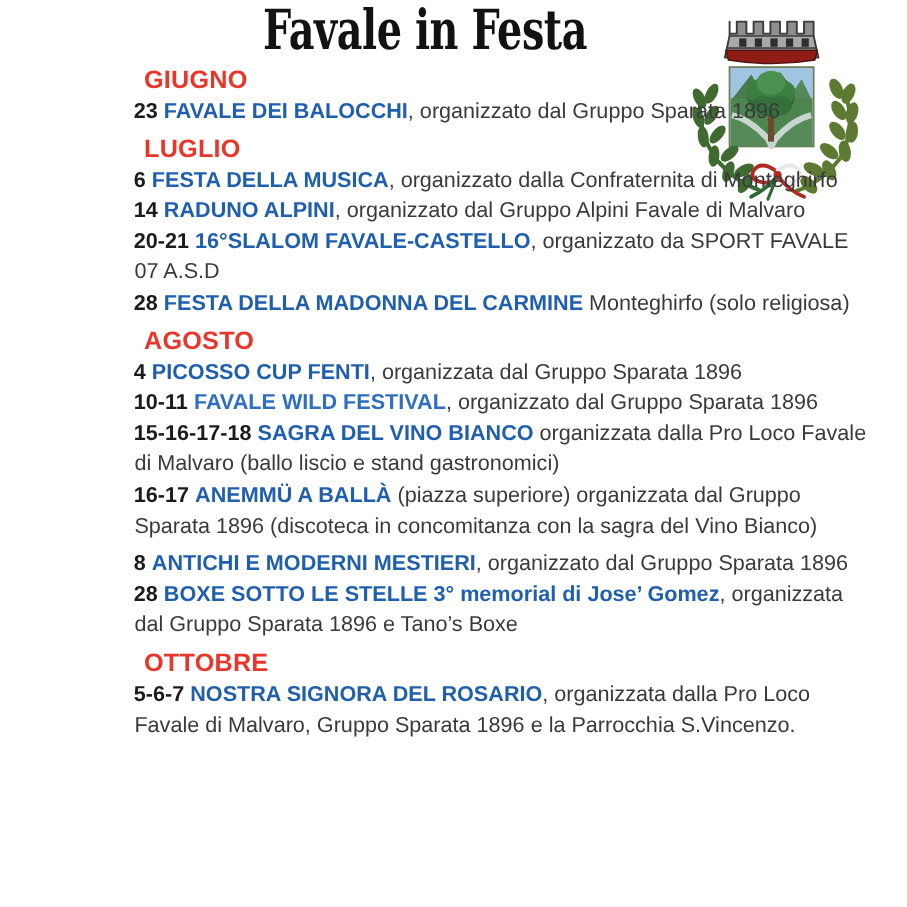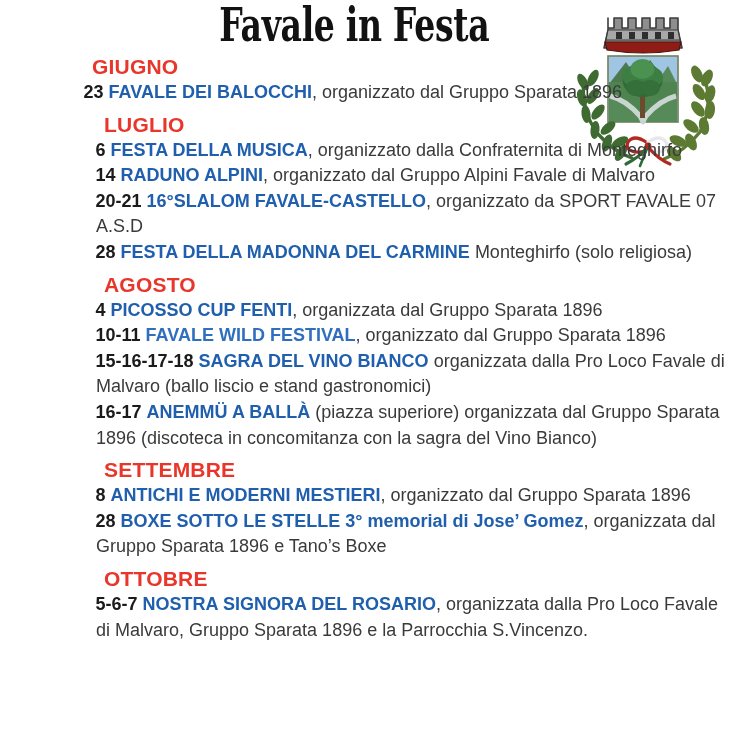--- a/index.html
+++ b/index.html
@@ -50,21 +50,21 @@
     height: 170px;
     pointer-events: none;
   }
 
   
   .listing {
     position: absolute;
     top: 54px;
     left: 0;
     right: 0;
-    padding: 0 28px 0 84px;
+    padding: 0 28px 0 112px;
     box-sizing: border-box;
   }
   .month-block {
     margin: 0 0 2px 0;
   }
   .month-name {
     font-size: 21px;
     font-weight: bold;
     color: #e8362b;
     letter-spacing: 0.2px;
@@ -86,21 +86,21 @@
     color: #1f5fad;
   }
   .event .name.light {
     color: #2f6fbf;
   }
   .event .desc {
     font-weight: normal;
     color: #3a3a3a;
   }
   
-  .month-block + .month-block { margin-top: 6px; margin-left: 12px; }
+  .month-block + .month-block { margin-top: 6px; }
 </style>
 </head>
 <body>
 
 <div class="header">
   <div class="poster-title">Favale in Festa</div>
 </div>
 
 <div class="crest">
   <svg viewBox="0 0 180 170" width="180" height="170" aria-hidden="true">
@@ -189,21 +189,20 @@
       <div class="event"><span class="day">28</span> <span class="name">FESTA DELLA MADONNA DEL CARMINE</span><span class="desc"> Monteghirfo (solo religiosa)</span></div>
     </div>
     <div class="month-block">
       <div class="month-name">AGOSTO</div>
       <div class="event"><span class="day">4</span> <span class="name">PICOSSO CUP FENTI</span><span class="desc">, organizzata dal Gruppo Sparata 1896</span></div>
       <div class="event"><span class="day">10-11</span> <span class="name light">FAVALE WILD FESTIVAL</span><span class="desc">, organizzato dal Gruppo Sparata 1896</span></div>
       <div class="event"><span class="day">15-16-17-18</span> <span class="name">SAGRA DEL VINO BIANCO</span><span class="desc"> organizzata dalla Pro Loco Favale di Malvaro (ballo liscio e stand gastronomici)</span></div>
       <div class="event"><span class="day">16-17</span> <span class="name">ANEMMÜ A BALLÀ</span><span class="desc"> (piazza superiore) organizzata dal Gruppo Sparata 1896 (discoteca in concomitanza con la sagra del Vino Bianco)</span></div>
     </div>
     <div class="month-block">
-      <div class="month-name">SETTEMBRE</div>
       <div class="event"><span class="day">8</span> <span class="name">ANTICHI E MODERNI MESTIERI</span><span class="desc">, organizzato dal Gruppo Sparata 1896</span></div>
       <div class="event"><span class="day">28</span> <span class="name">BOXE SOTTO LE STELLE 3° memorial di Jose’ Gomez</span><span class="desc">, organizzata dal Gruppo Sparata 1896 e Tano’s Boxe</span></div>
     </div>
     <div class="month-block">
       <div class="month-name">OTTOBRE</div>
       <div class="event"><span class="day">5-6-7</span> <span class="name">NOSTRA SIGNORA DEL ROSARIO</span><span class="desc">, organizzata dalla Pro Loco Favale di Malvaro, Gruppo Sparata 1896 e la Parrocchia S.Vincenzo.</span></div>
     </div>
   </div>
 
 </body></html>

